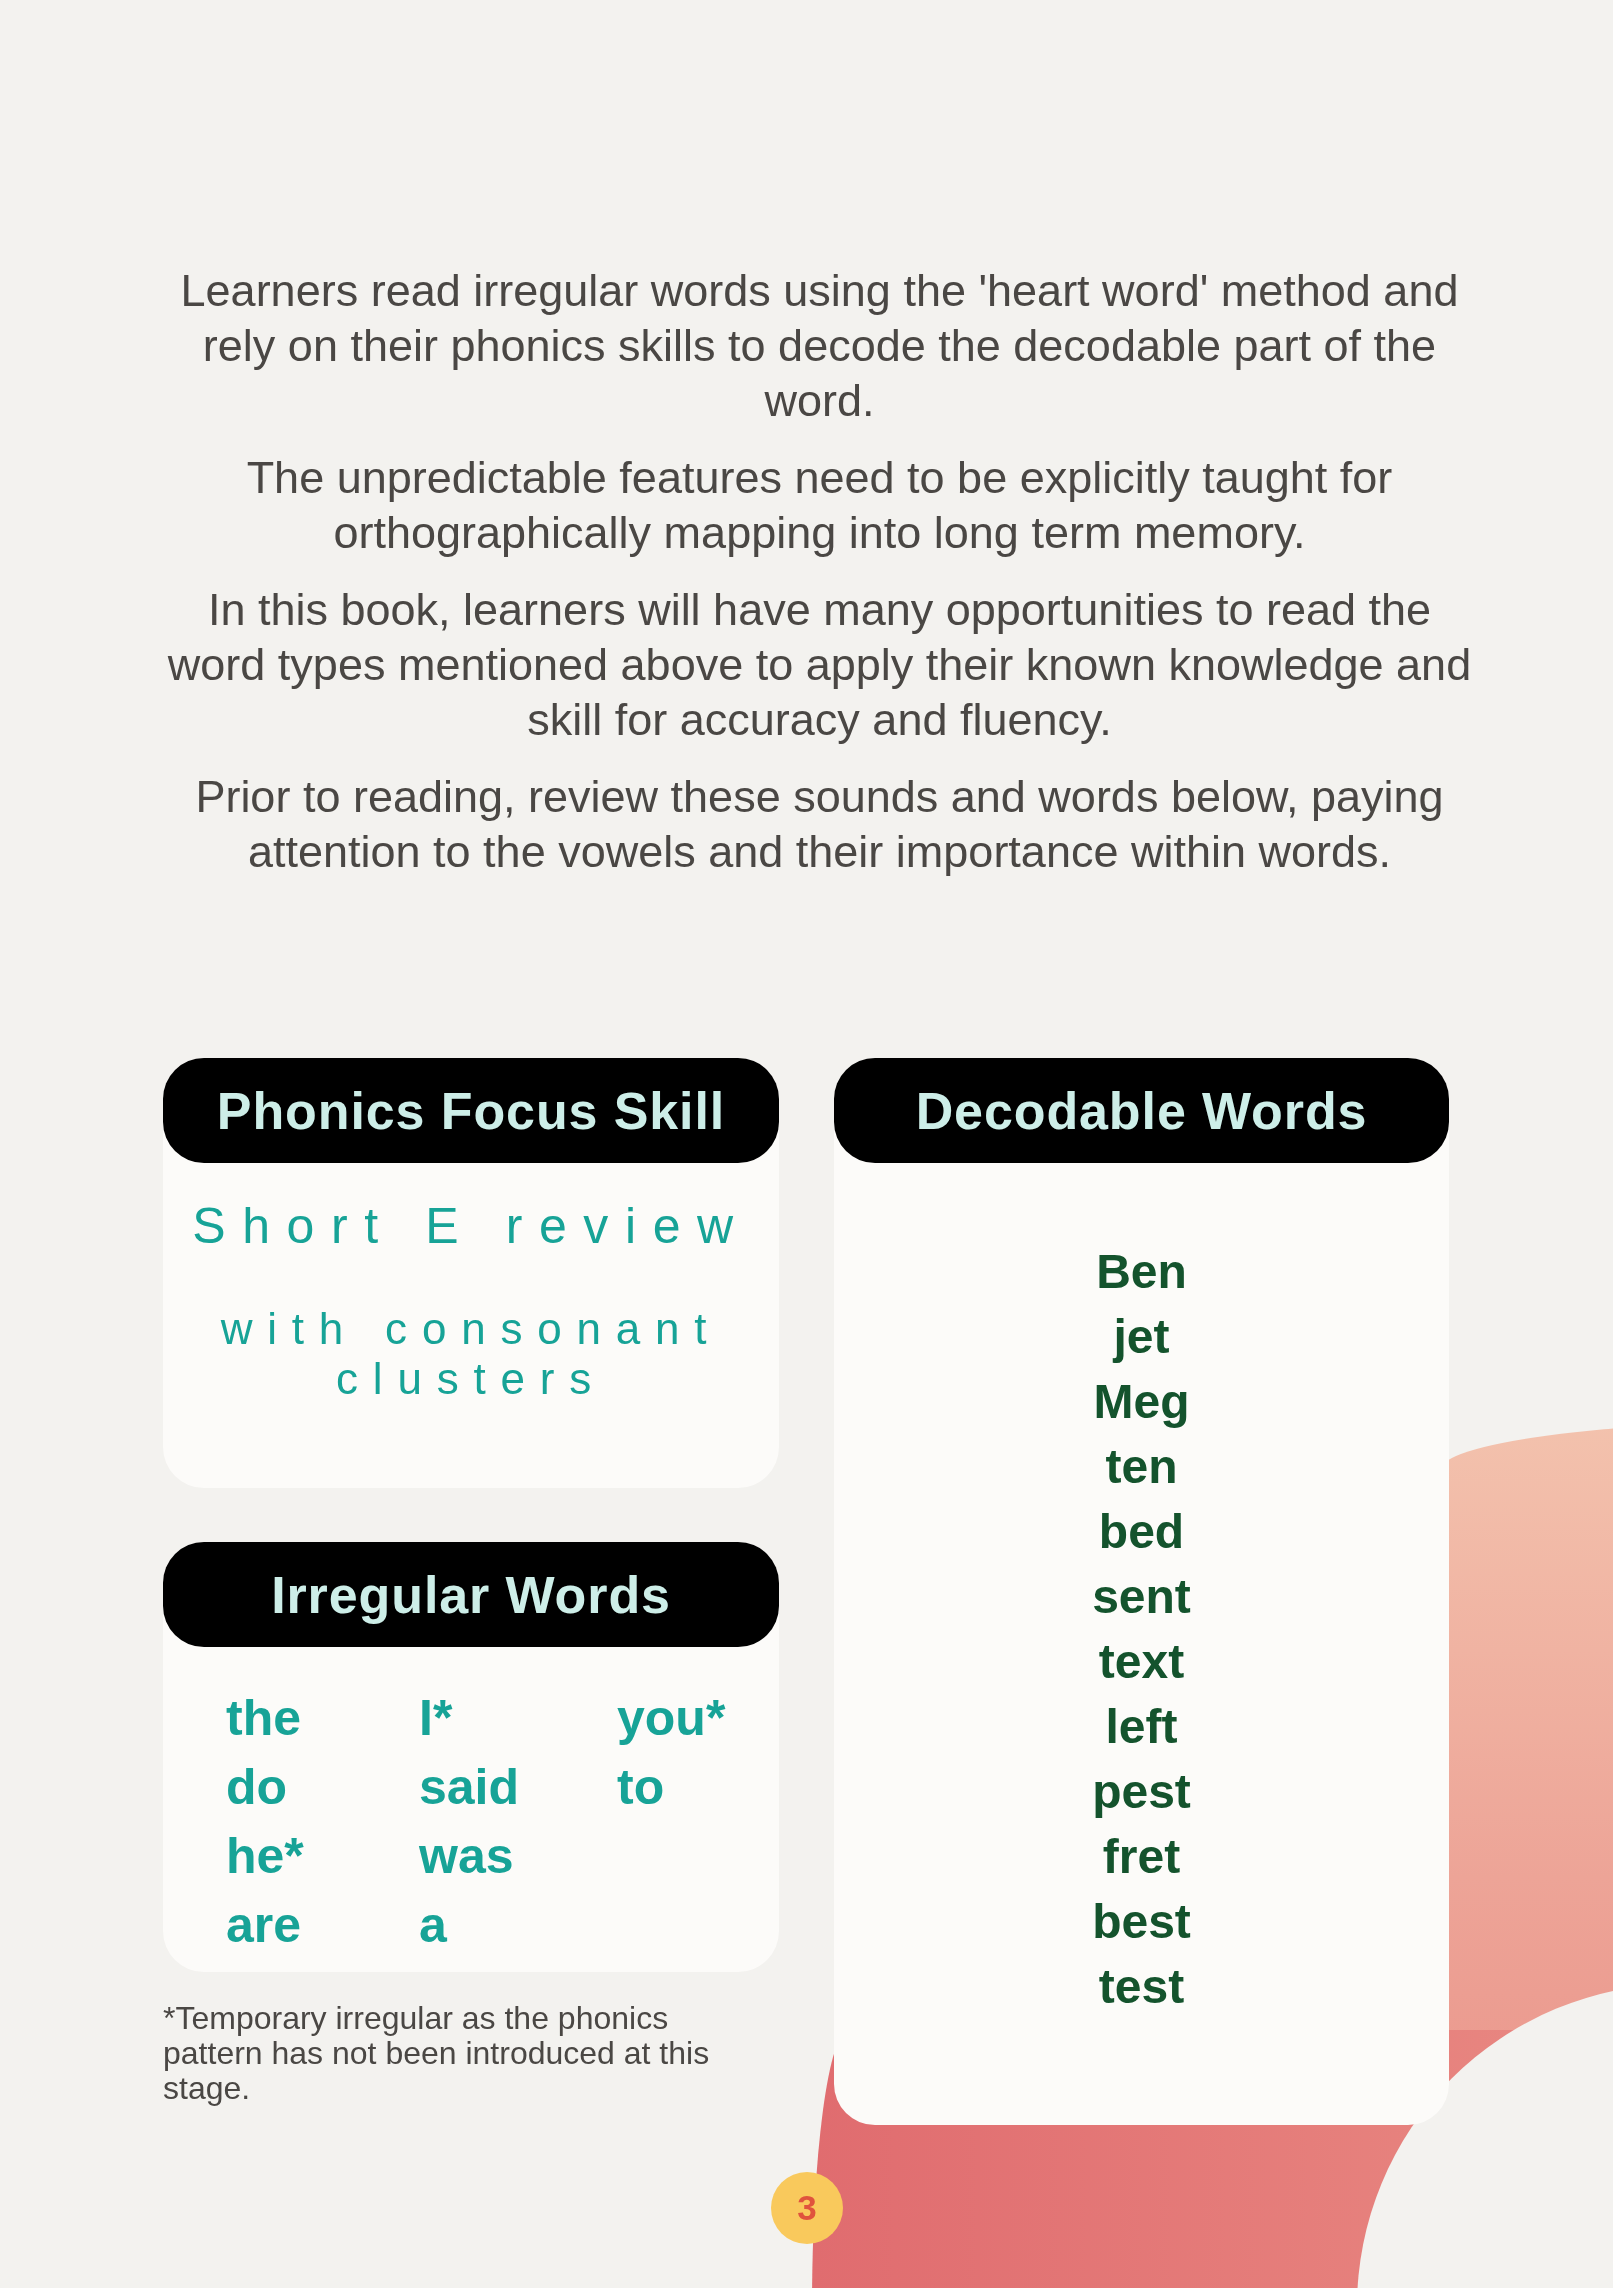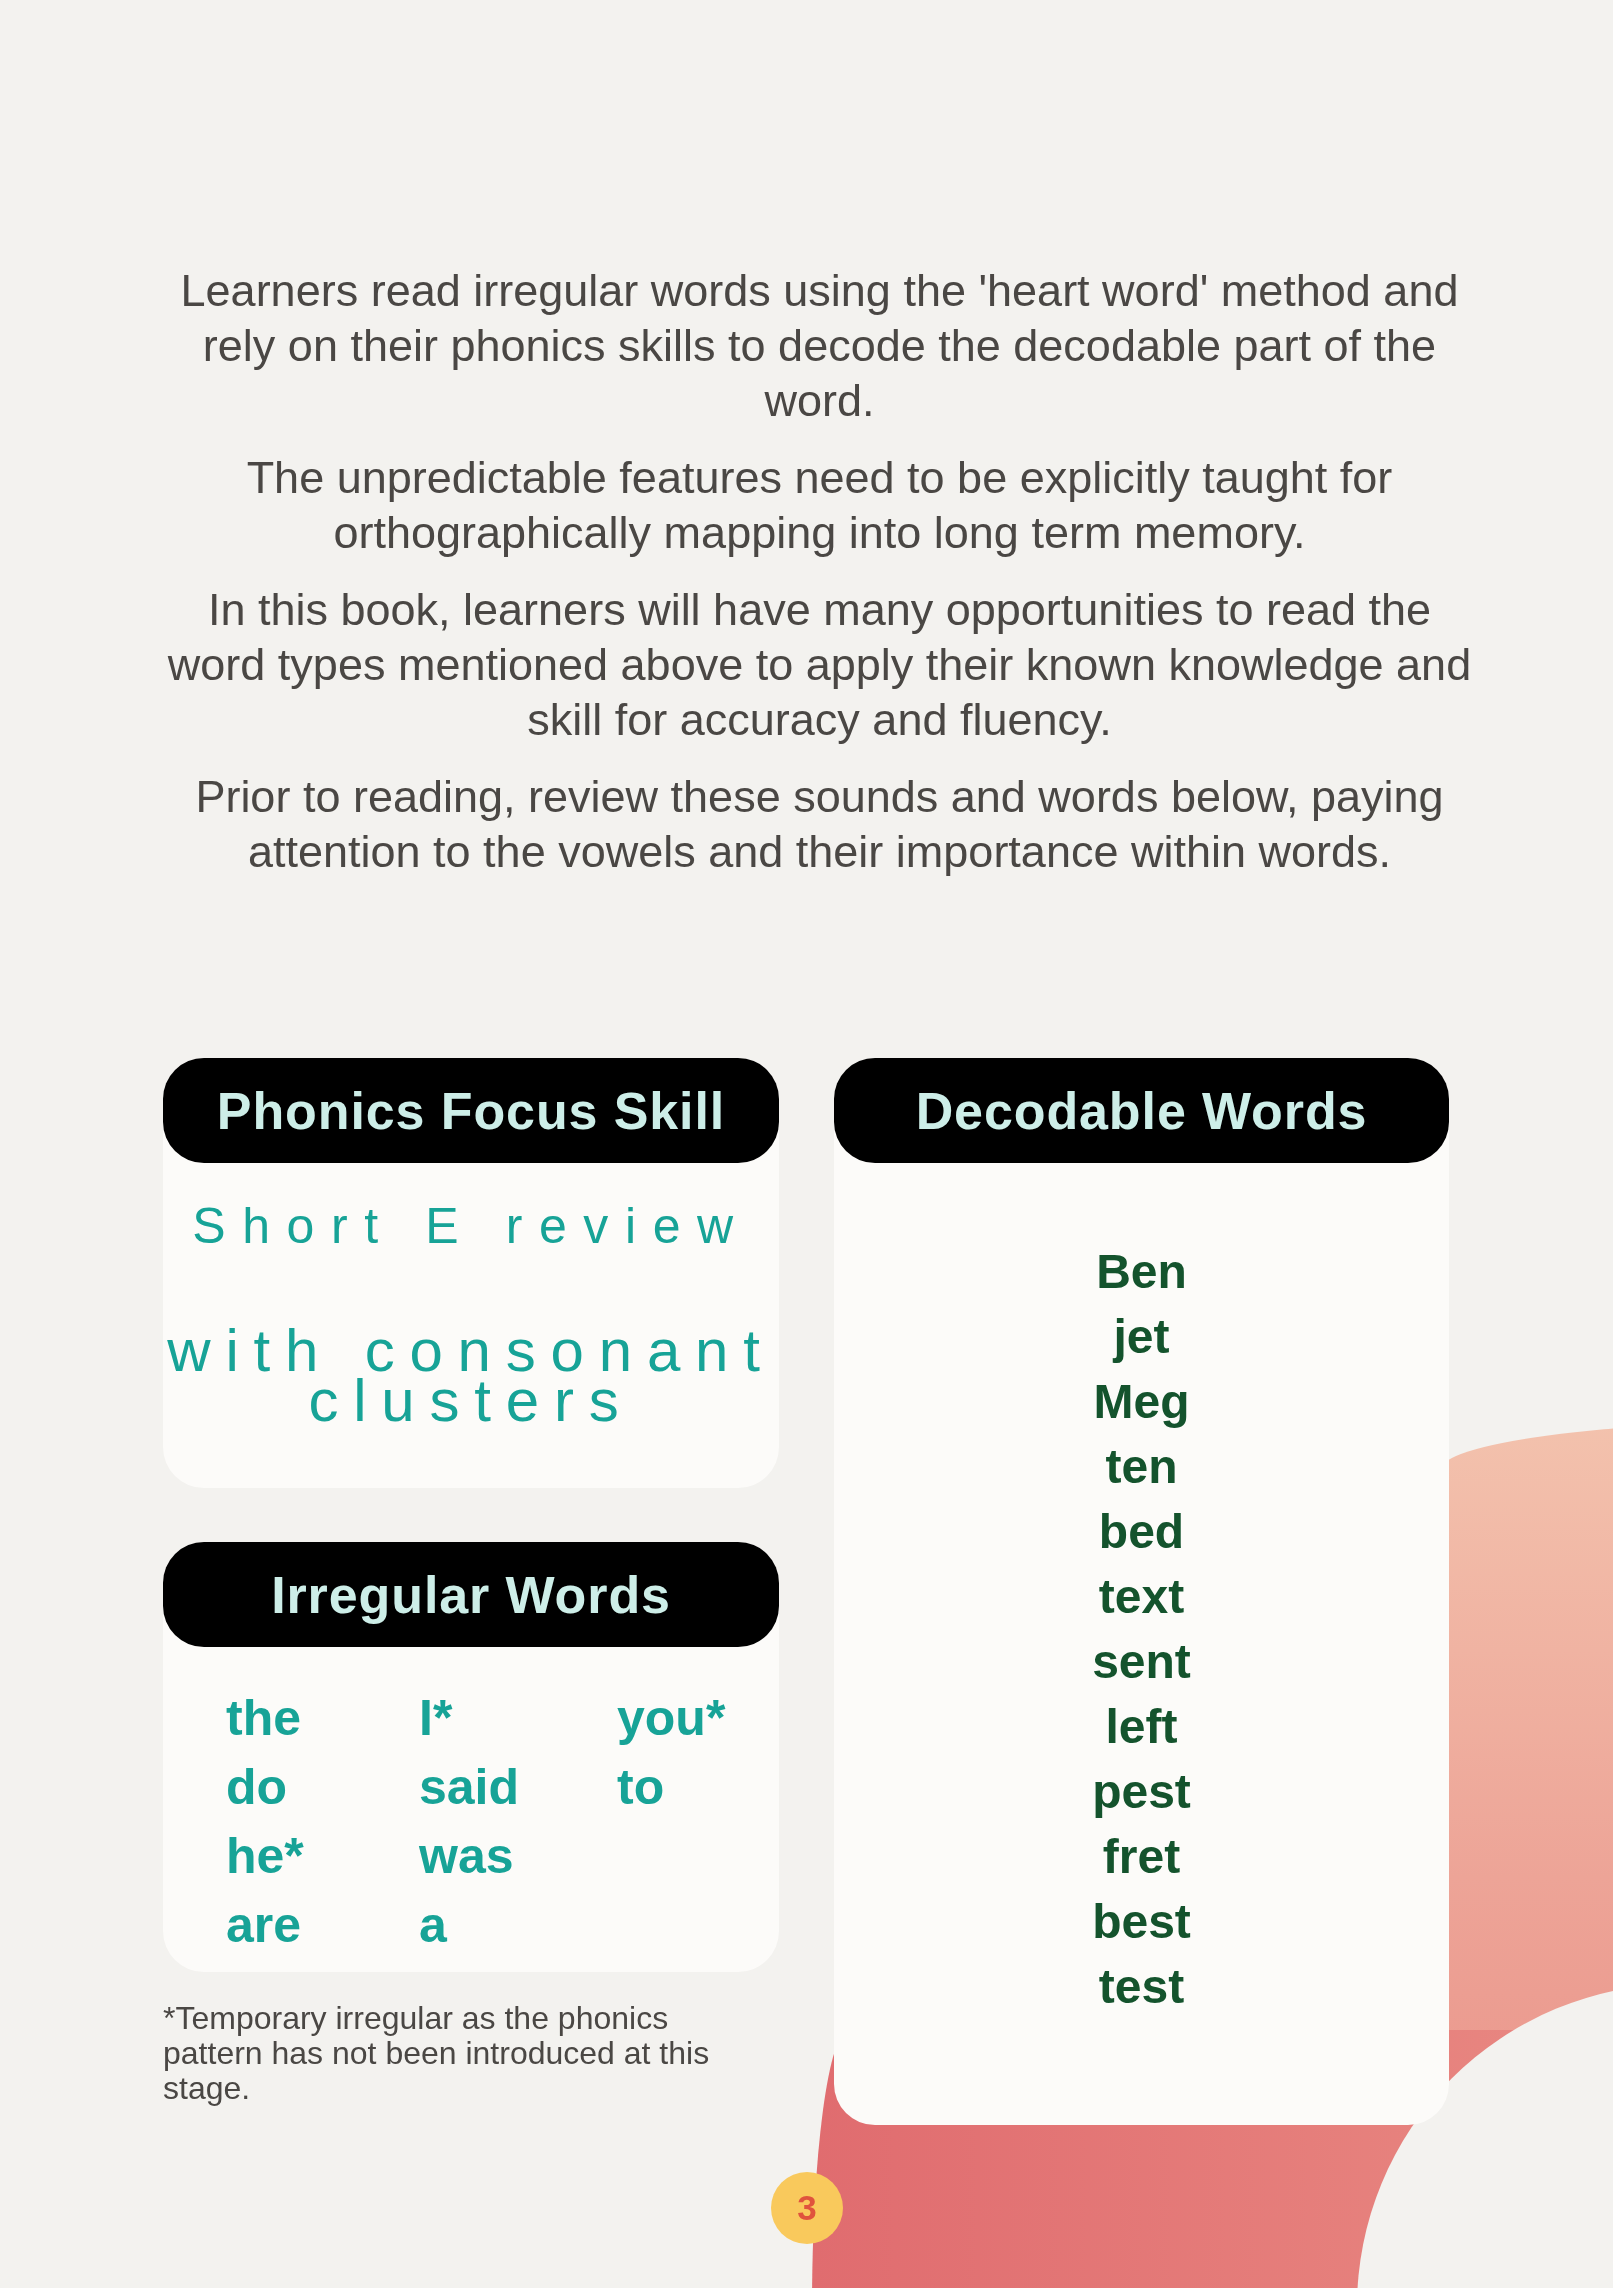--- a/index.html
+++ b/index.html
@@ -35,21 +35,21 @@
     background: #000000; color: #cdeee8; border-radius: 41px;
     height: 105px; display: flex; align-items: center; justify-content: center;
     font-weight: bold; font-size: 52px; letter-spacing: 0.9px;
   }
   .phonics { left: 163px; top: 1058px; width: 616px; height: 430px; }
   .skill-text {
     color: #17a397; font-weight: normal; text-align: center;
     font-size: 50px; line-height: 52px; letter-spacing: 16.6px;
   }
   .skill-main { margin-top: 37px; }
-  .skill-sub { margin-top: 74px; font-size: 60px; line-height: 50px; letter-spacing: 14.8px; }
+  .skill-sub { margin-top: 52px; font-size: 44px; line-height: 50px; letter-spacing: 14.8px; }
   .irregular { left: 163px; top: 1542px; width: 616px; height: 430px; }
   .irr-grid {
     display: grid; grid-template-columns: 193px 198px 185px;
     padding: 37px 0 0 63px; row-gap: 0;
   }
   .irr-word {
     color: #17a397; font-weight: bold; font-size: 50px; line-height: 69px;
   }
   .footnote {
     position: absolute; left: 163px; top: 2001px; width: 591px;
@@ -111,22 +111,22 @@
 <div class="footnote">*Temporary irregular as the phonics pattern has not been introduced at this stage.</div>
 
 <div class="card decodable">
   <div class="card-header">Decodable Words</div>
   <div class="dec-list">
     <div class="dec-word">Ben</div>
     <div class="dec-word">jet</div>
     <div class="dec-word">Meg</div>
     <div class="dec-word">ten</div>
     <div class="dec-word">bed</div>
+    <div class="dec-word">sent</div>
     <div class="dec-word">text</div>
-    <div class="dec-word">sent</div>
     <div class="dec-word">left</div>
     <div class="dec-word">pest</div>
     <div class="dec-word">fret</div>
     <div class="dec-word">best</div>
     <div class="dec-word">test</div>
   </div>
 </div>
 
 <div class="page-num">3</div>
 

